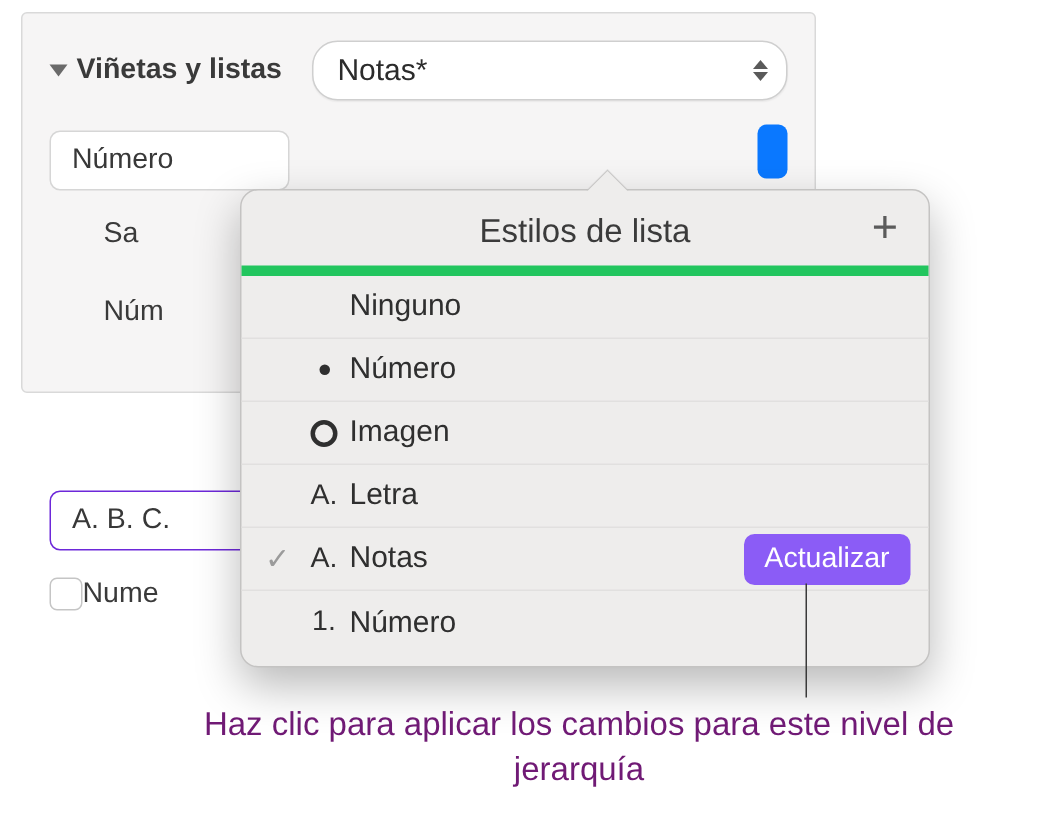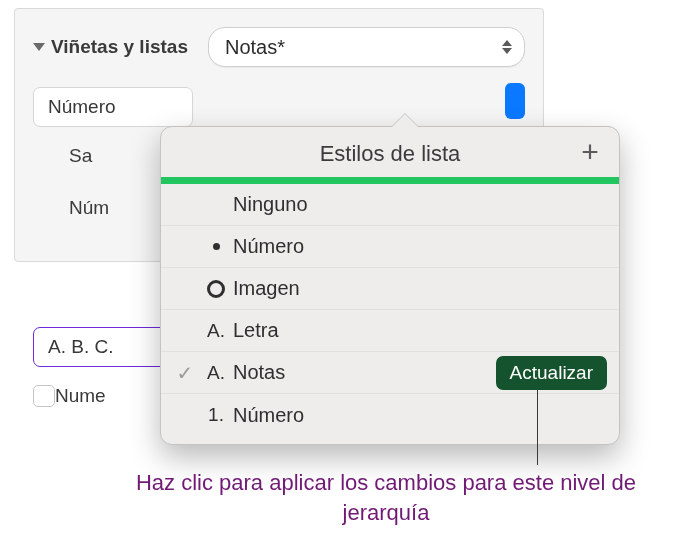--- a/index.html
+++ b/index.html
@@ -238,21 +238,21 @@
       width: 18px;
       height: 18px;
       border: 3.5px solid #2f2f2f;
       border-radius: 50%;
     }
     .prefix-text {
       font-size: 19px;
       color: #2f2f2f;
     }
     .update-btn {
-      background: #14532d;
+      background: #8b5cf6;
       color: #fff;
       border: none;
       border-radius: 7px;
       padding: 6px 14px;
       font-size: 19px;
       font-weight: 400;
       cursor: pointer;
     }
 
     

